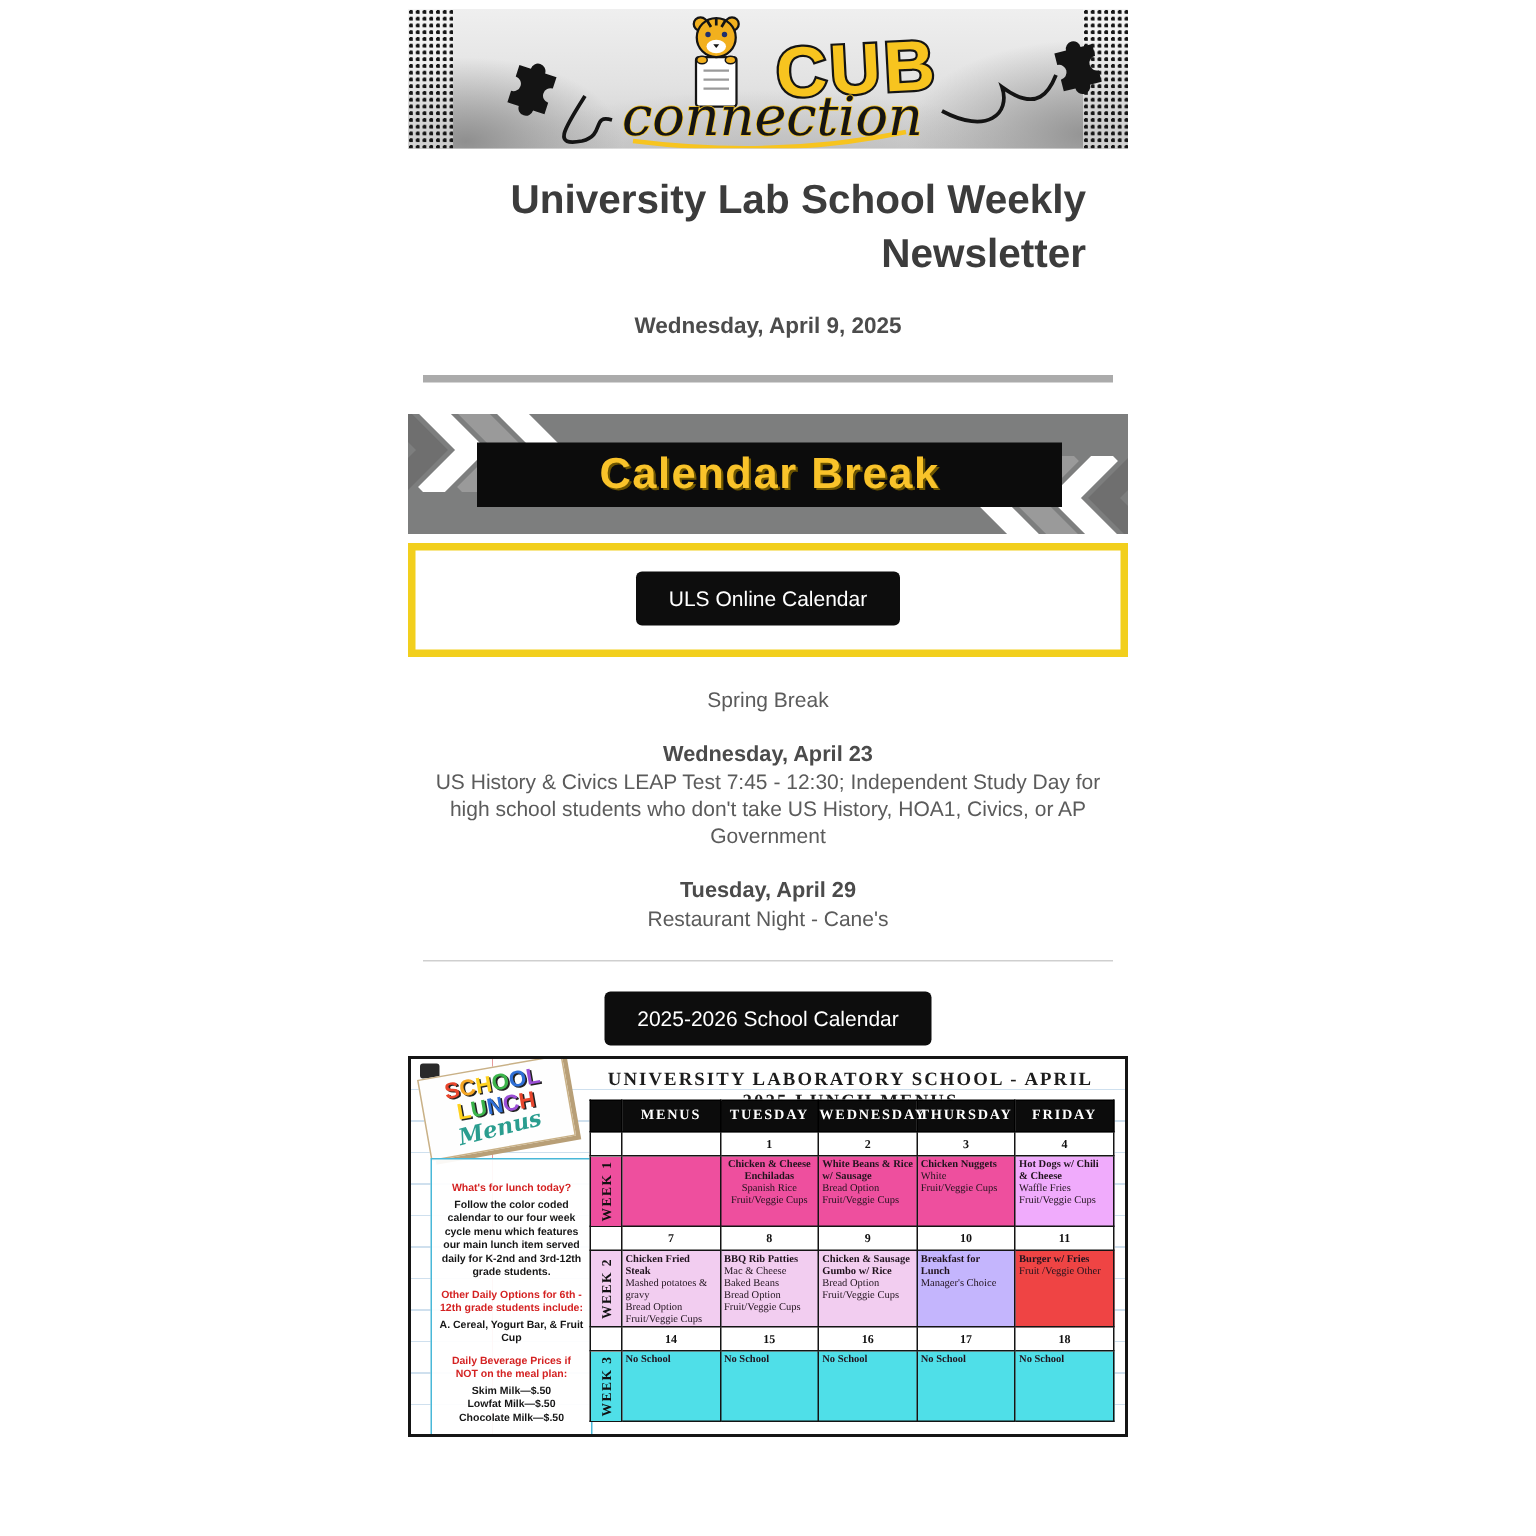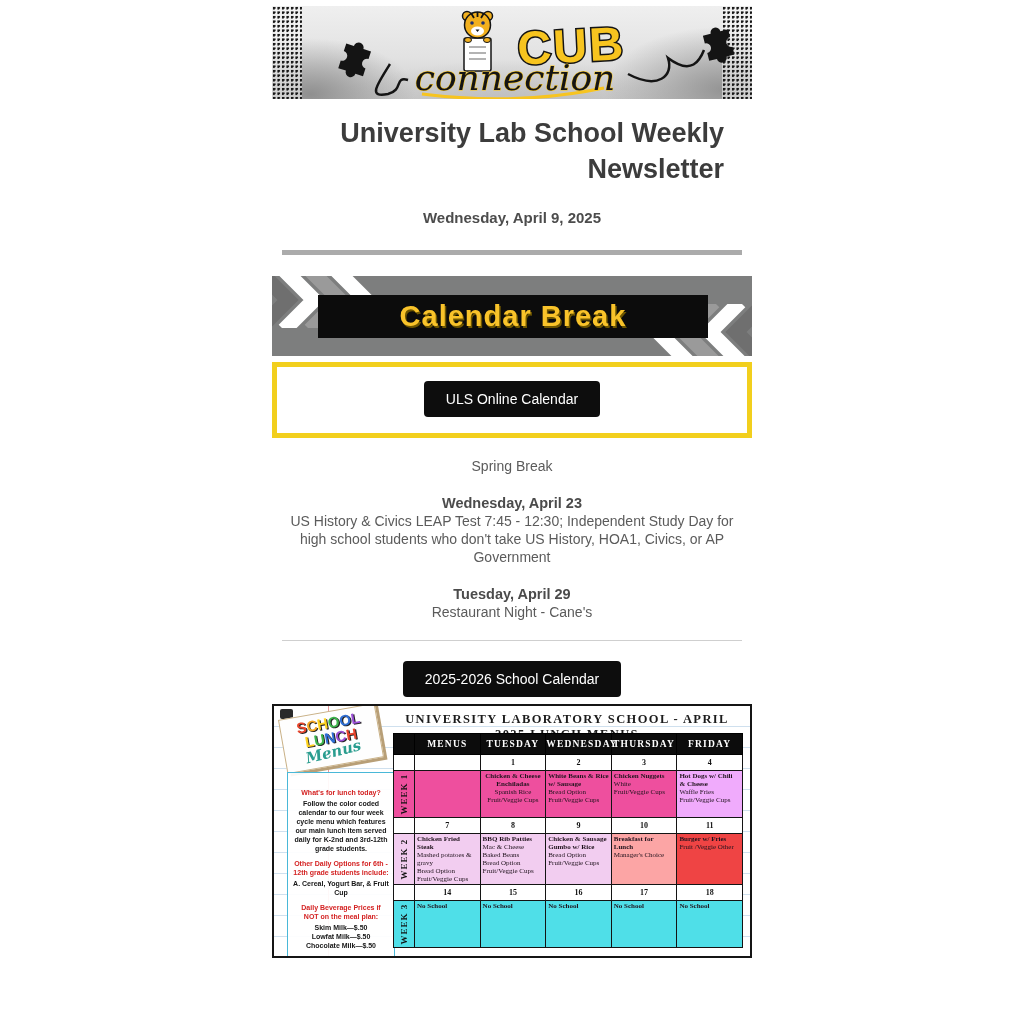--- a/index.html
+++ b/index.html
@@ -280,21 +280,21 @@
               <div>Mac &amp; Cheese</div>
               <div>Baked Beans</div>
               <div>Bread Option</div>
               <div>Fruit/Veggie Cups</div>
             </td>
             <td class="menu-cell" style="background: rgb(242, 205, 240);">
               <div class="m-main">Chicken &amp; Sausage Gumbo w/ Rice</div>
               <div>Bread Option</div>
               <div>Fruit/Veggie Cups</div>
             </td>
-            <td class="menu-cell" style="background: #fca5a5;">
+            <td class="menu-cell" style="background: #c4b5fd;">
               <div class="m-main">Breakfast for Lunch</div>
               <div>Manager's Choice</div>
             </td>
             <td class="menu-cell" style="background: #ef4444;">
               <div class="m-main">Burger w/ Fries</div>
               <div>Fruit /Veggie Other</div>
             </td>
           </tr>
           <tr class="date-row">
             <td></td>

